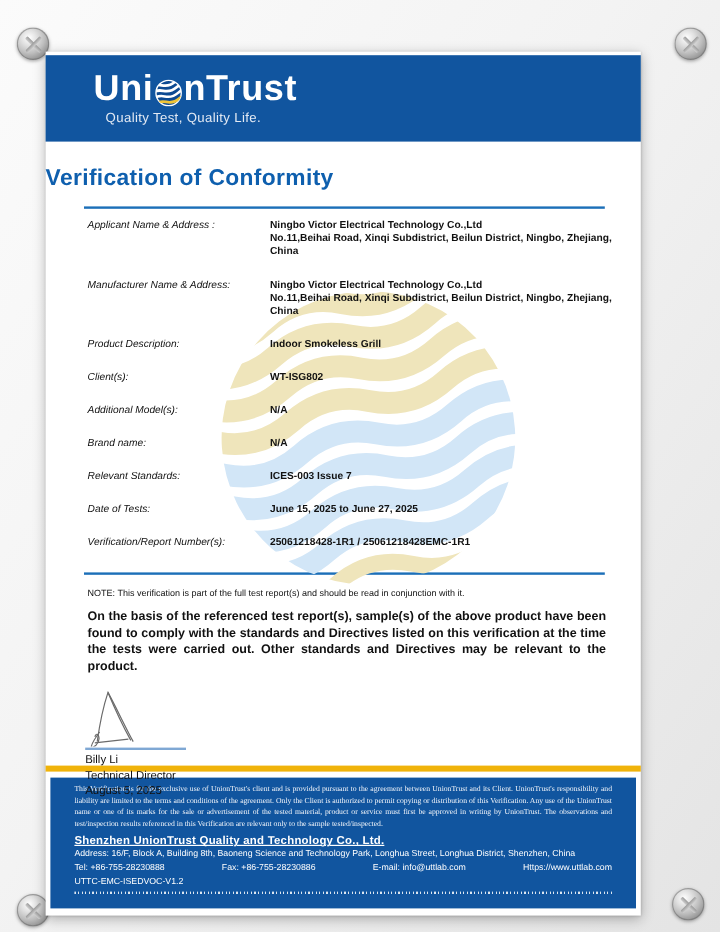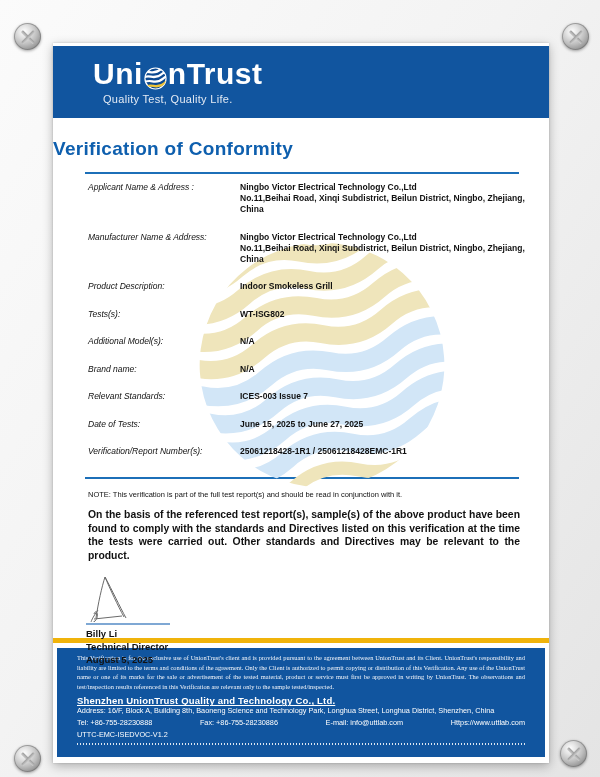--- a/index.html
+++ b/index.html
@@ -10,21 +10,21 @@
   }
   
   .screw{position:absolute;width:27px;height:27px;border-radius:50%;
     background:radial-gradient(circle at 38% 32%,#ffffff 0%,#e2e2e2 25%,#bdbdbd 52%,#909090 78%,#777 100%);
     box-shadow:0 1px 3px rgba(0,0,0,.35), inset 0 0 0 1px rgba(110,110,110,.55);}
   .screw::before,.screw::after{content:"";position:absolute;left:50%;top:50%;width:17px;height:2.5px;
     background:linear-gradient(#9a9a9a,#cfcfcf);border-radius:1px;}
   .screw::before{transform:translate(-50%,-50%) rotate(45deg);}
   .screw::after{transform:translate(-50%,-50%) rotate(-45deg);}
   
-  .paper{position:absolute;left:53px;top:43px;width:496px;height:720px;background:#ffffff;
+  .paper{position:absolute;left:38px;top:43px;width:496px;height:720px;background:#ffffff;
     box-shadow:0 3px 10px rgba(0,0,0,.28), 0 0 2px rgba(0,0,0,.18);}
   
   .header-bar{position:relative;margin-top:3px;height:72px;background:#11559F;color:#fff;
     display:flex;flex-direction:column;justify-content:center;padding-left:40px;box-sizing:border-box;}
   .brand{font-size:30px;font-weight:700;letter-spacing:.5px;line-height:1;display:flex;align-items:center;}
   .globe-o{display:inline-block;width:23px;height:23px;margin:0 1px;transform:translateY(2px);}
   .tagline{font-size:11px;color:#e3eaf4;margin:4px 0 0 10px;letter-spacing:.3px;}
   
   .page-title{margin-top:20px;font-size:19px;font-weight:700;color:#0E5FAE;letter-spacing:.3px;}
   .rule{height:2px;background:#1C6FB8;margin:12px 30px 0 32px;}
@@ -37,21 +37,21 @@
   .f-label{font-style:italic;}
   .f-value{font-weight:700;white-space:pre-line;}
   
   .note{position:relative;z-index:1;margin:11px 30px 0 35px;font-size:7.5px;color:#111;}
   .statement{position:relative;z-index:1;margin:9px 29px 11px 35px;font-size:10.4px;font-weight:700;
     text-align:justify;line-height:1.32;color:#111;}
   
   .sig-block{margin:4px 0 0 33px;position:relative;z-index:1;}
   .sig-scribble{display:block;}
   .sig-line{width:84px;height:2px;background:#7FA8D4;margin-top:1px;}
-  .sig-name,.sig-title,.sig-date{font-size:9.5px;font-weight:700;line-height:1.35;color:#111;}
+  .sig-name,.sig-title,.sig-date{font-size:9.5px;font-weight:400;line-height:1.35;color:#111;}
   .sig-name{margin-top:3px;}
   
   .gold-stripe{position:absolute;left:0;right:0;top:595px;height:5px;background:#F0B30A;}
   .footer-bar{position:absolute;left:4px;right:4px;top:605px;height:109px;background:#11559F;color:#fff;
     box-sizing:border-box;padding:5px 20px 0 20px;}
   .disclaimer{font-family:"Liberation Serif", serif;font-size:6.4px;line-height:1.5;text-align:justify;color:#f2f5fa;}
   .company{font-size:9.5px;font-weight:700;text-decoration:underline;margin-top:4px;letter-spacing:.2px;}
   .addr{font-size:7.3px;margin-top:0;}
   .contact-row{display:flex;justify-content:space-between;font-size:7.3px;margin-top:3px;}
   .website{}
@@ -121,21 +121,21 @@
     <div class="f-label">Applicant Name &amp; Address :</div>
     <div class="f-value">Ningbo Victor Electrical Technology Co.,Ltd
 No.11,Beihai Road, Xinqi Subdistrict, Beilun District, Ningbo, Zhejiang,
 China</div>
     <div class="f-label">Manufacturer Name &amp; Address:</div>
     <div class="f-value">Ningbo Victor Electrical Technology Co.,Ltd
 No.11,Beihai Road, Xinqi Subdistrict, Beilun District, Ningbo, Zhejiang,
 China</div>
     <div class="f-label">Product Description:</div>
     <div class="f-value">Indoor Smokeless Grill</div>
-    <div class="f-label">Tests(s):</div>
+    <div class="f-label">Client(s):</div>
     <div class="f-value">WT-ISG802</div>
     <div class="f-label">Additional Model(s):</div>
     <div class="f-value">N/A</div>
     <div class="f-label">Brand name:</div>
     <div class="f-value">N/A</div>
     <div class="f-label">Relevant Standards:</div>
     <div class="f-value">ICES-003 Issue 7</div>
     <div class="f-label">Date of Tests:</div>
     <div class="f-value">June 15, 2025 to June 27, 2025</div>
     <div class="f-label">Verification/Report Number(s):</div>

